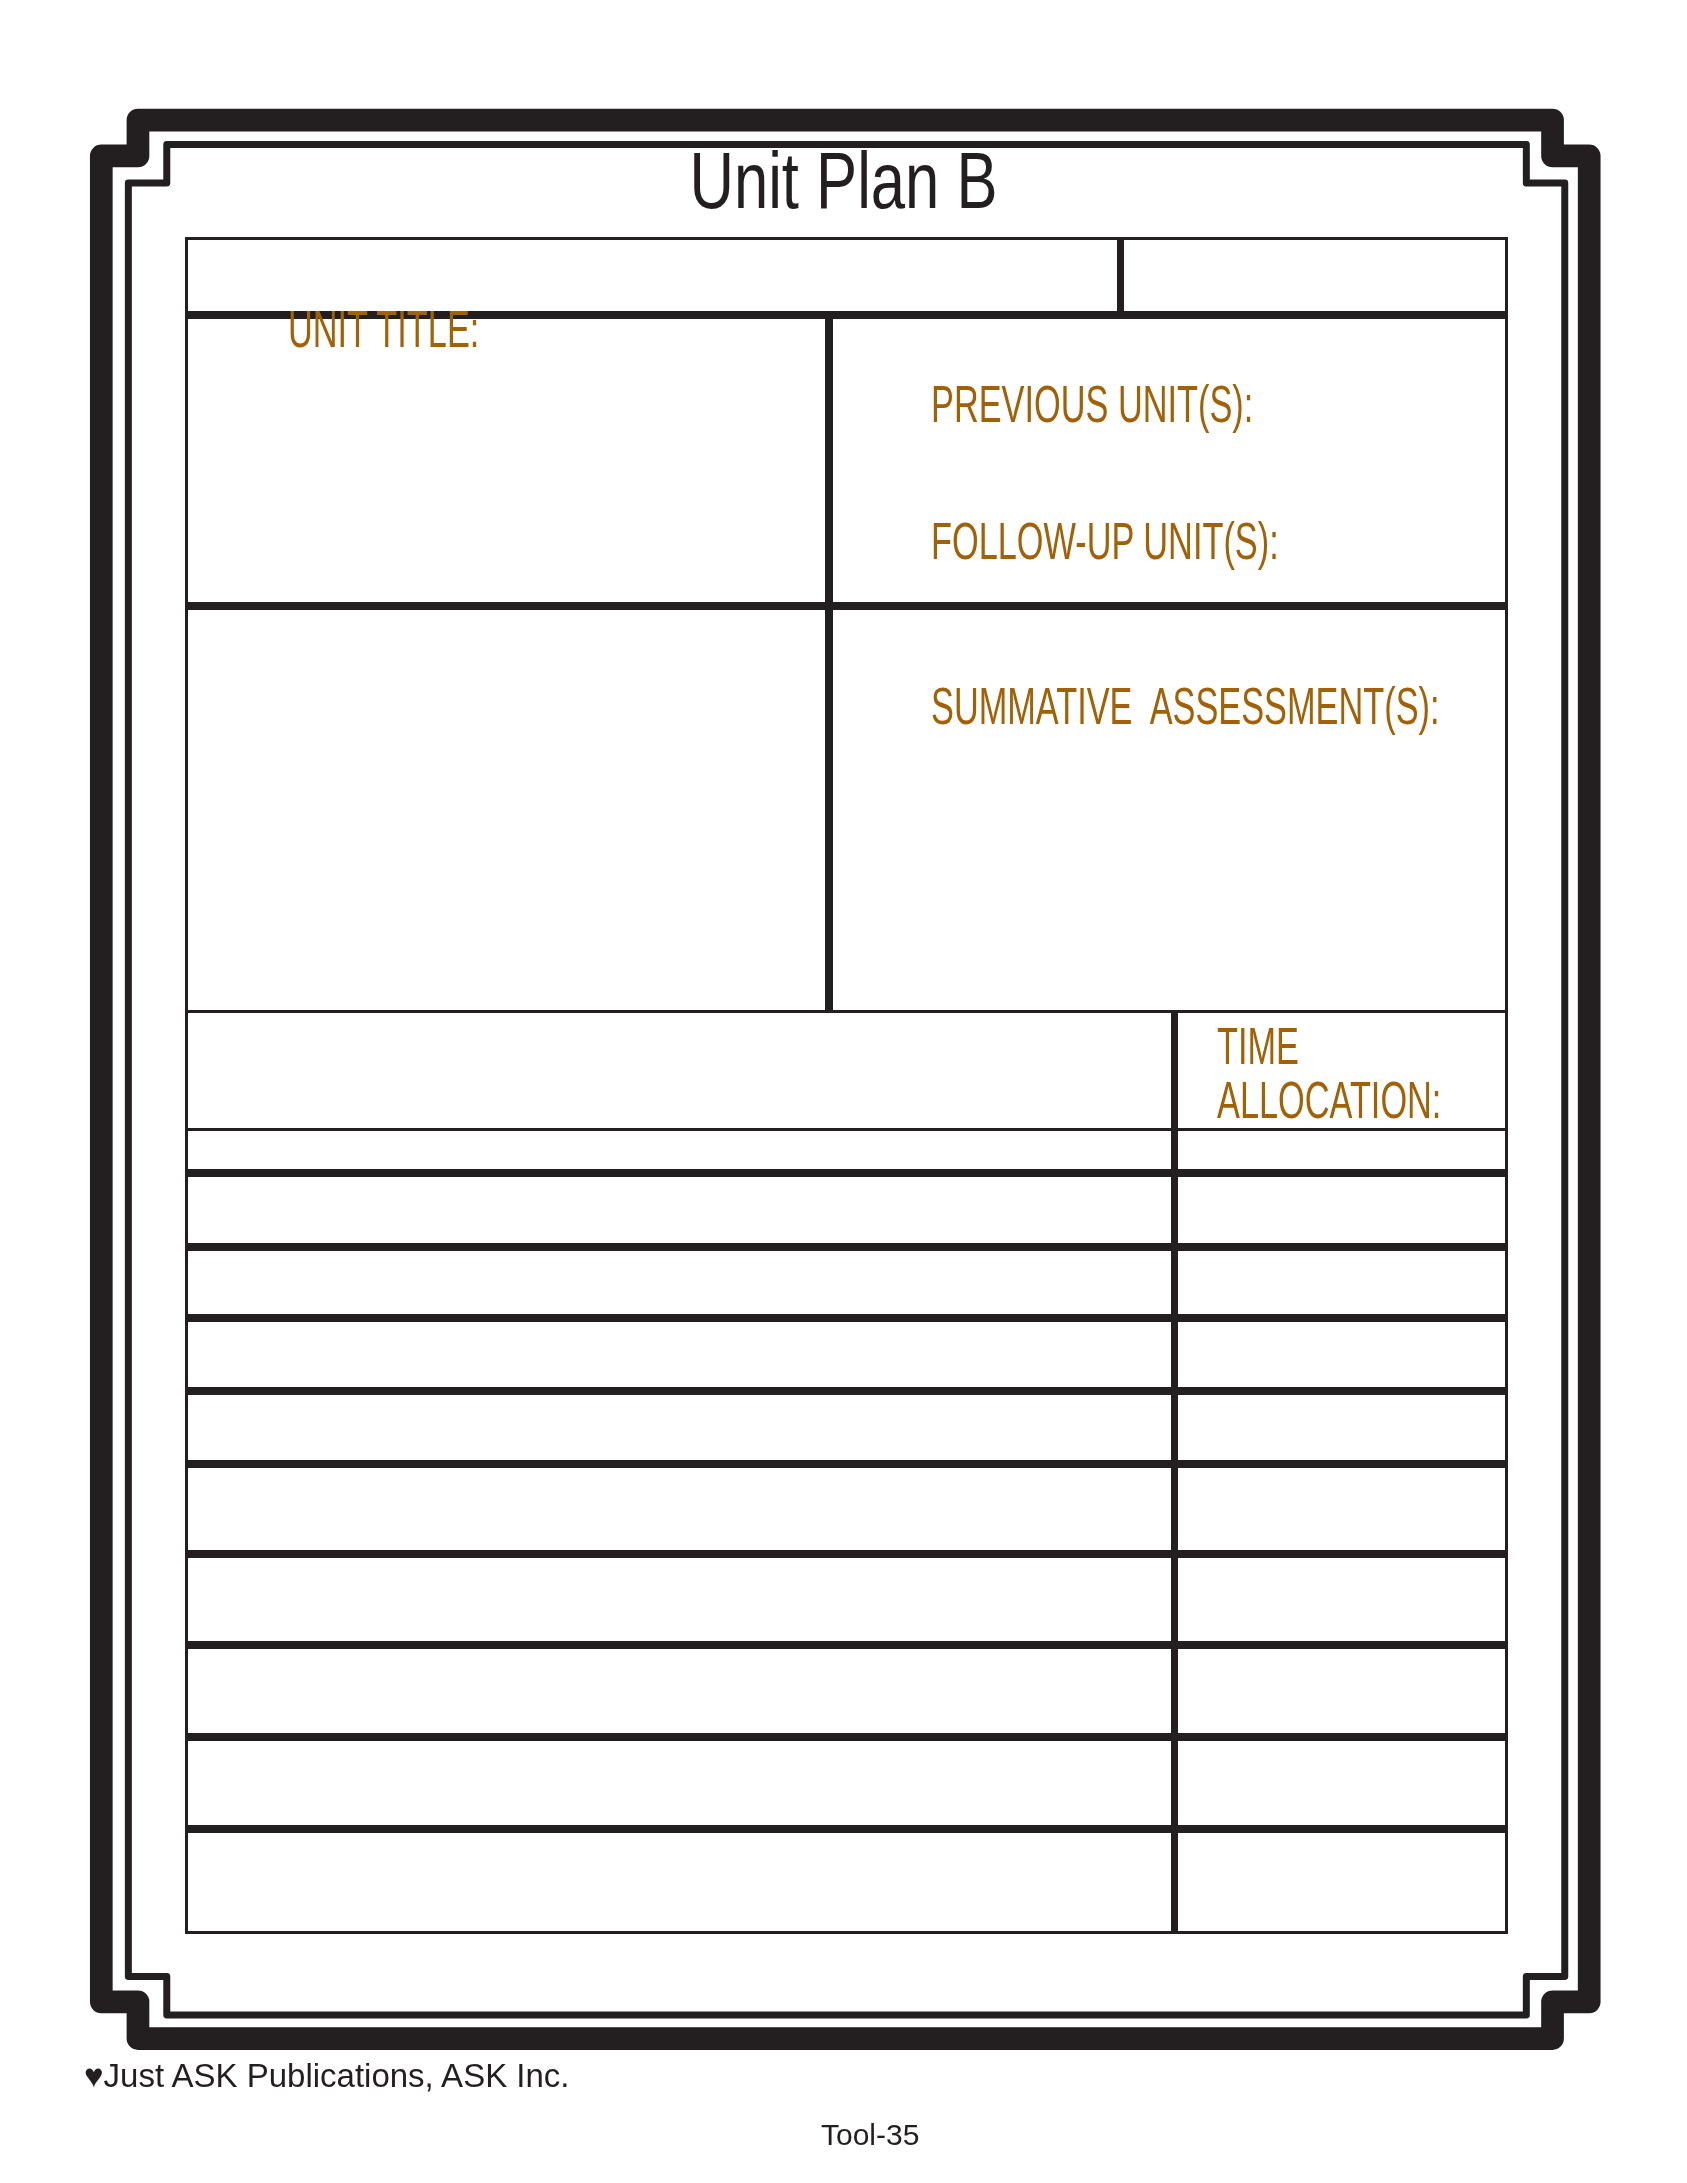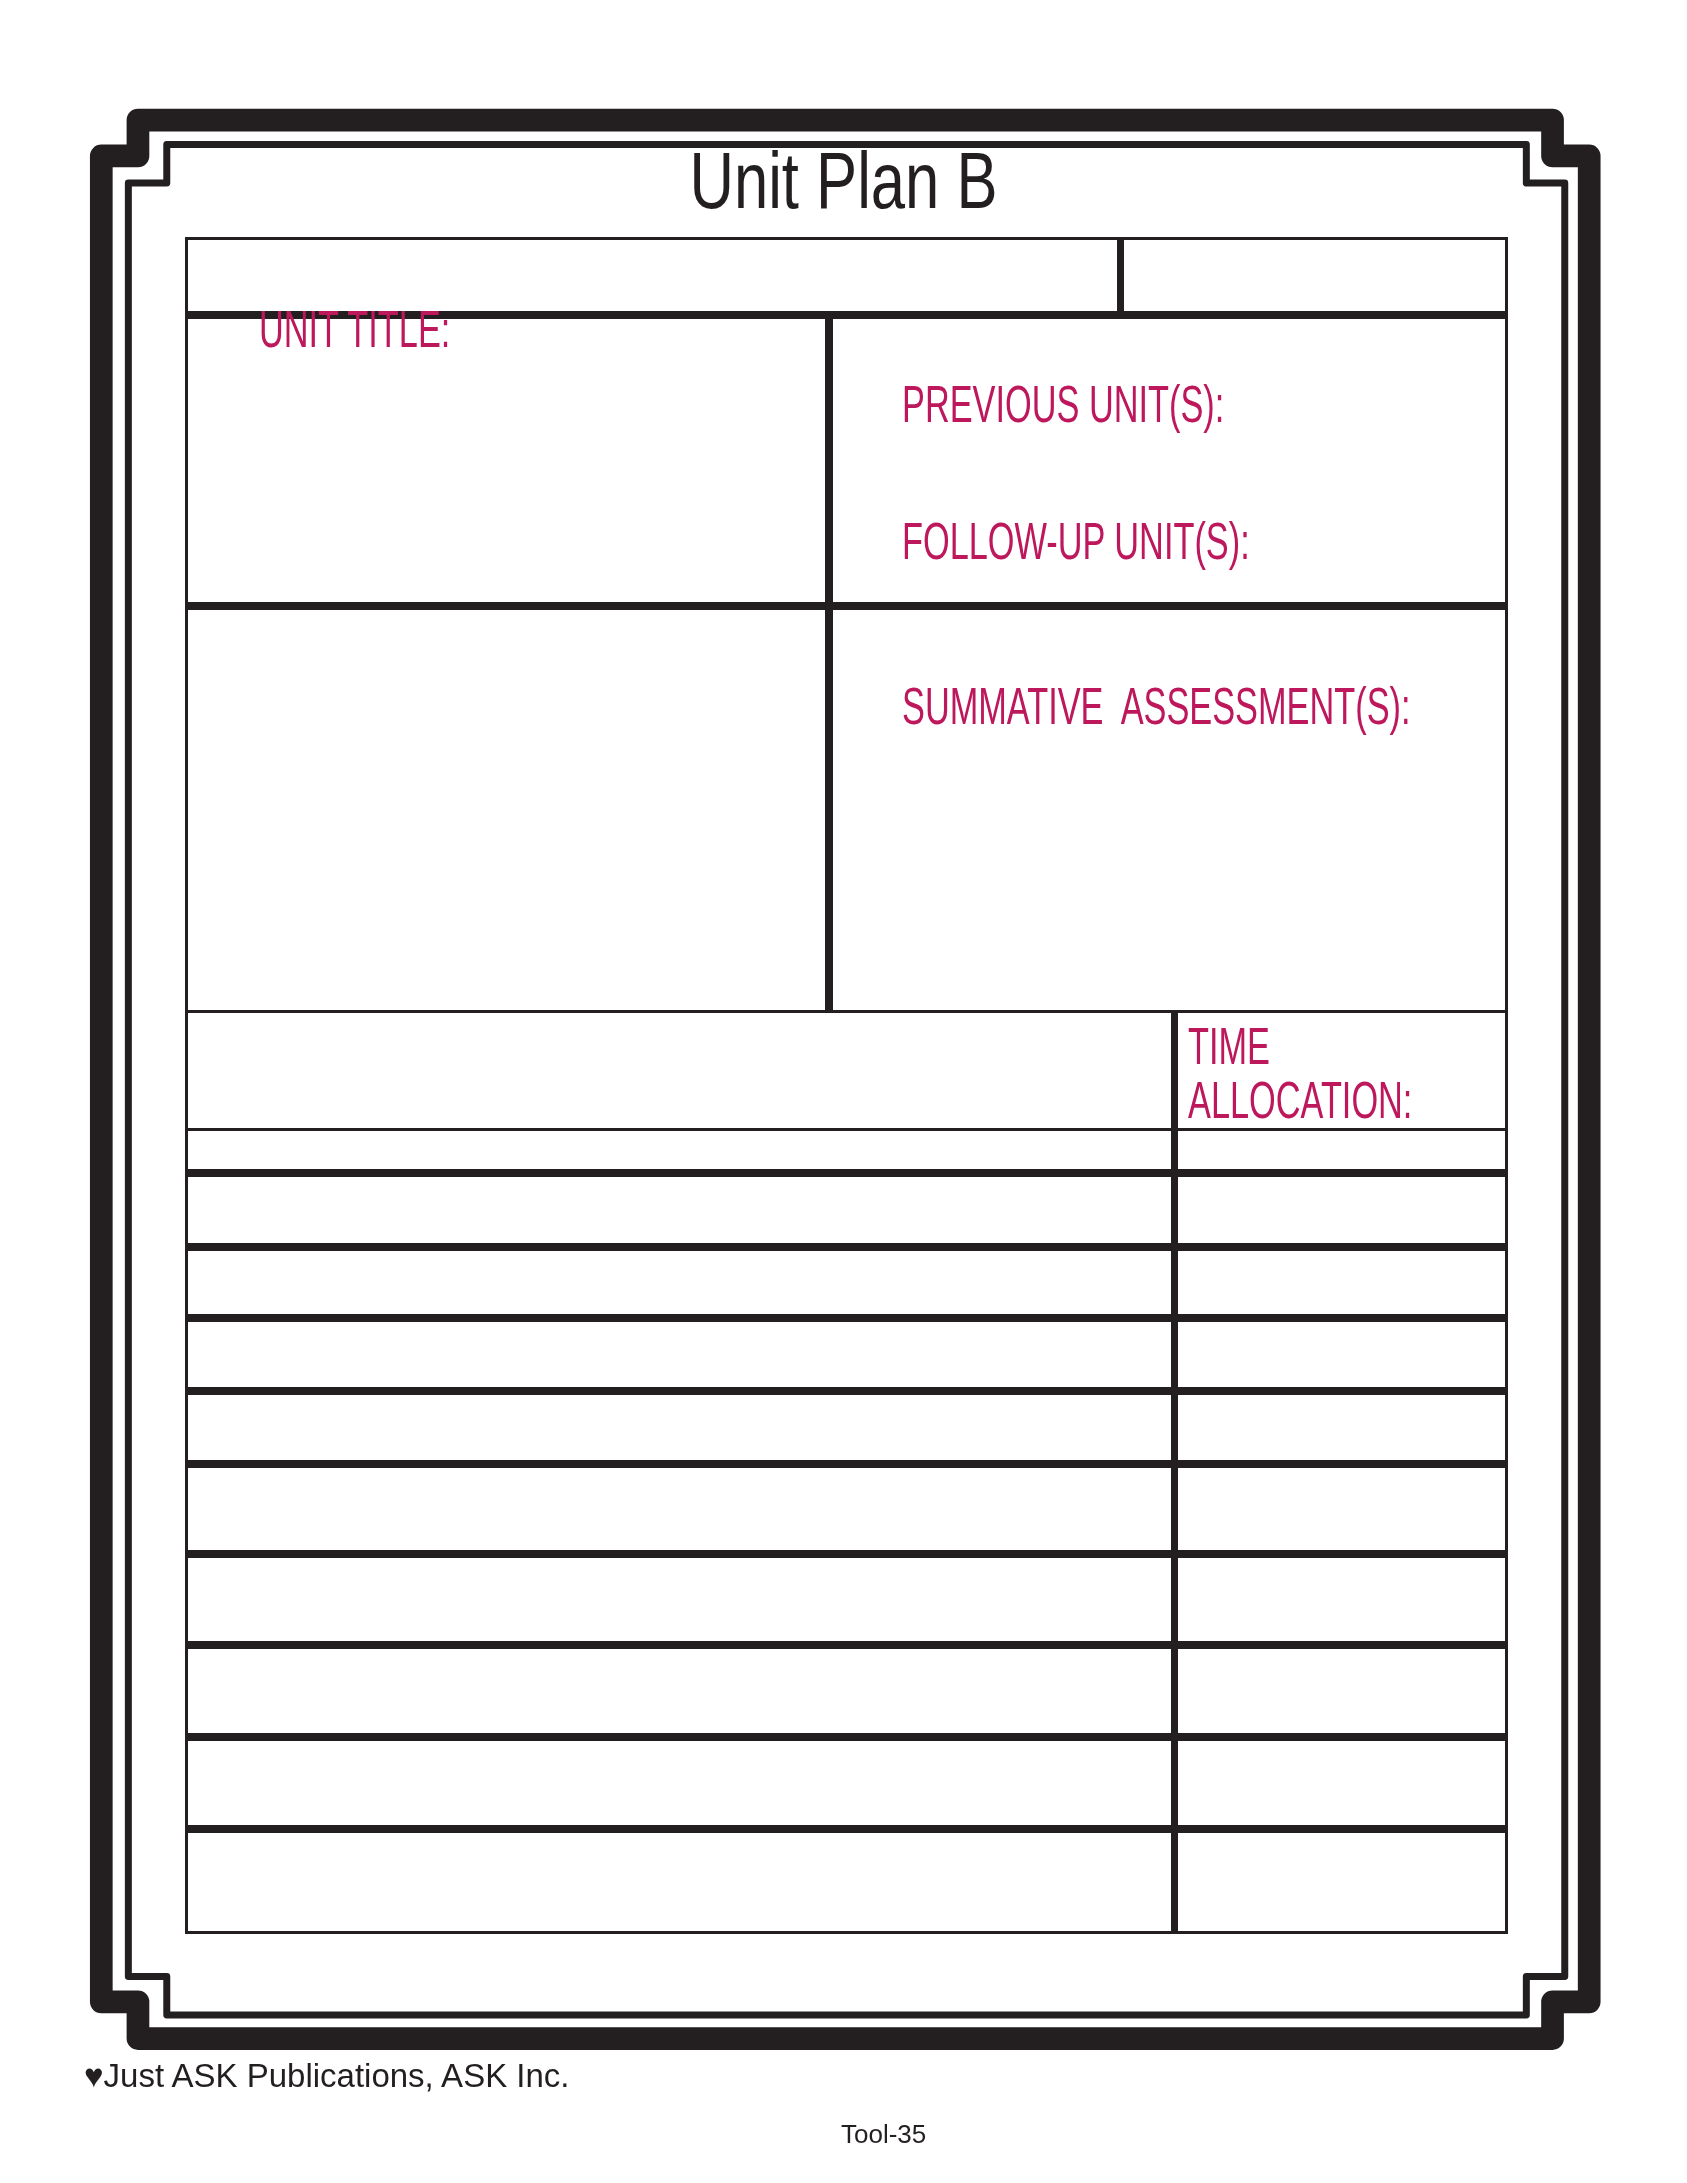--- a/index.html
+++ b/index.html
@@ -10,21 +10,22 @@
     font-family:"Liberation Sans","DejaVu Sans",sans-serif;
     color:#231f20;
     overflow:hidden;
   }
   .frame-svg{position:absolute;left:0;top:0;}
   .hline,.vline{position:absolute;background:#231f20;}
   .label{
     position:absolute;
     white-space:pre;
     line-height:1;
-    color:#be185d;
+    color:#a16207;
+    margin-left:29px;
   }
   .cond{
     display:inline-block;
     transform:scaleX(0.66);
     transform-origin:left center;
   }
   .section-label{font-size:52px;line-height:52px;}
   .two-line{line-height:54px;font-size:52px;}
   .title{
     position:absolute;
@@ -39,23 +40,22 @@
   }
   .footer-pub{
     position:absolute;
     left:84px;top:2063px;
     font-size:33px;line-height:26px;
     white-space:pre;
   }
   .footer-tool{
     position:absolute;
     left:821px;top:2117px;
-    font-size:26px;line-height:35px;
+    font-size:30px;line-height:35px;
     white-space:pre;
-    margin-left:20px;
   }
   .field{position:absolute;background:transparent;}
 </style>
 </head>
 <body>
 
 <div class="page">
 
   <svg class="frame-svg" width="1687" height="2184" viewBox="0 0 1932 2500">
     <path d="M158,137 H1778 V178 H1820 V2292 H1778 V2334 H158 V2292 H116 V178 H158 Z" fill="none" stroke="#231f20" stroke-width="26" stroke-linejoin="round"></path>

